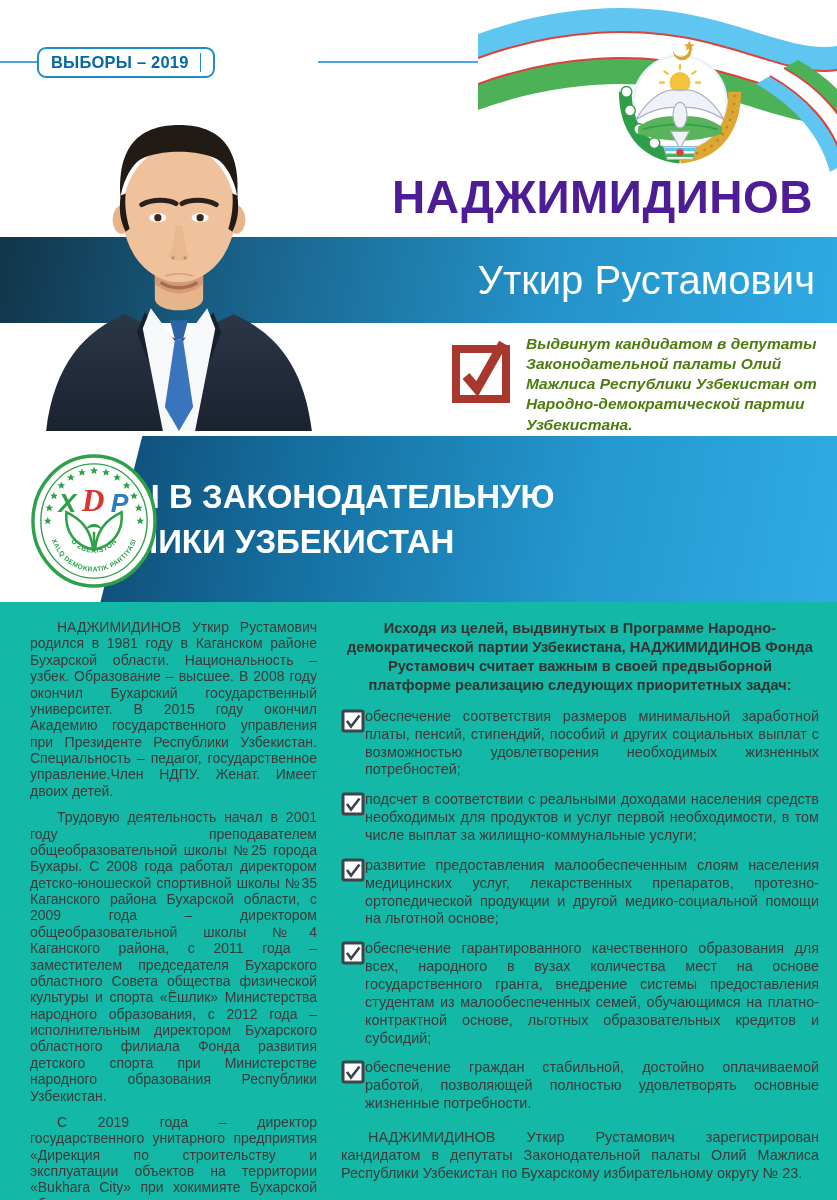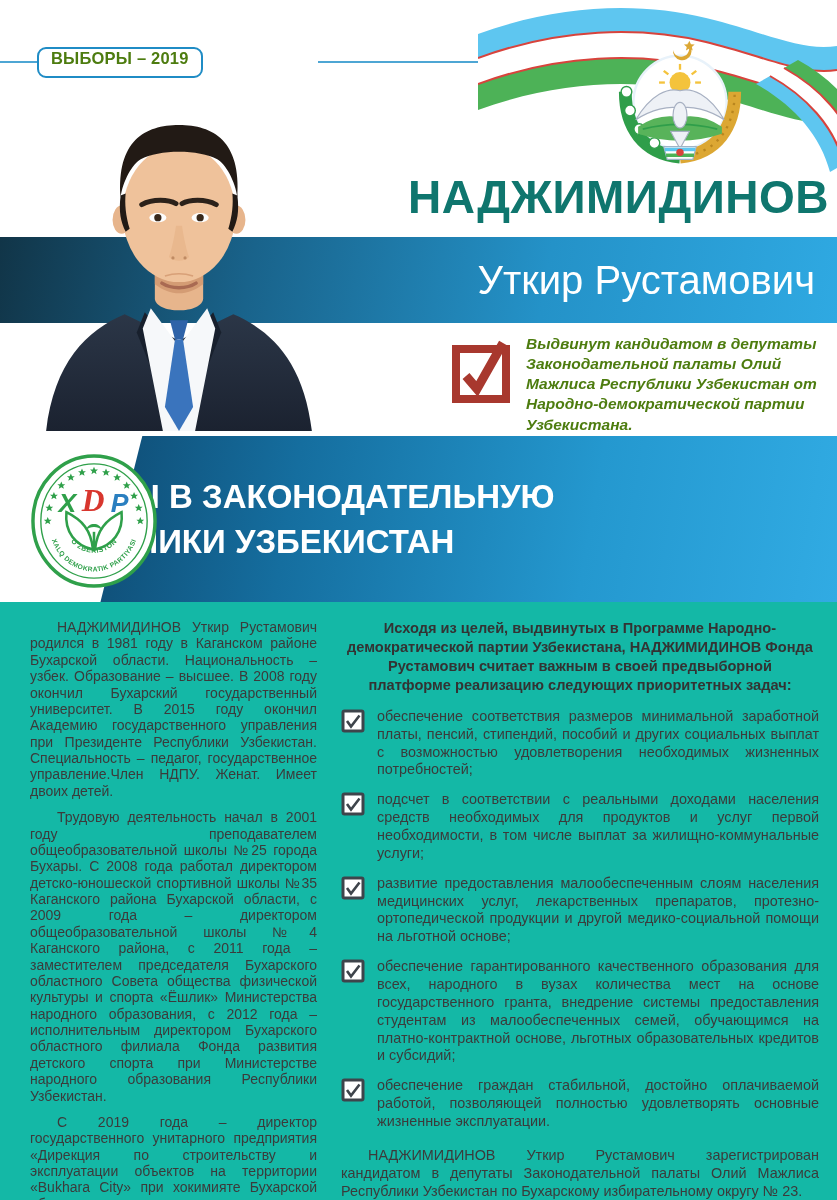--- a/index.html
+++ b/index.html
@@ -9,32 +9,32 @@
   }
   
   .rule{position:absolute;top:61px;height:2px;background:#4ea6d4;}
   .rule.left{left:0;width:38px;}
   .rule.right{left:318px;width:212px;}
   
   .badge{
     position:absolute;left:37px;top:47px;height:27px;z-index:6;
     border:2.5px solid #1f8cc5;border-radius:9px;background:#fff;
     display:flex;align-items:center;padding:0 12px;gap:11px;
-    color:#4d7c0f;font-weight:bold;font-size:16.5px;letter-spacing:.2px;white-space:nowrap;flex-direction:column;
+    color:#0369a1;font-weight:bold;font-size:16.5px;letter-spacing:.2px;white-space:nowrap;
   }
   .badge .div{width:1.5px;height:19px;background:#1f8cc5;}
   
   .ribbon{position:absolute;left:478px;top:0;width:359px;height:190px;z-index:1;}
   .emblem{position:absolute;left:606px;top:36px;width:148px;height:128px;z-index:2;}
   
   .photo{position:absolute;left:28px;top:98px;width:302px;height:334px;z-index:3;}
   
   .surname{
-    position:absolute;right:8px;top:170px;z-index:4;
-    font-size:46px;font-weight:bold;color:#0f766e;letter-spacing:.5px;white-space:nowrap;
+    position:absolute;right:24px;top:170px;z-index:4;
+    font-size:46px;font-weight:bold;color:#4c1d95;letter-spacing:.5px;white-space:nowrap;
   }
   
   .name-band{
     position:absolute;left:0;top:237px;width:837px;height:86px;z-index:2;box-sizing:border-box;
     background:linear-gradient(100deg,#113548 0%,#19638b 30%,#2492c8 65%,#2fa9e2 100%);
     display:flex;align-items:center;justify-content:flex-end;padding-right:22px;
     color:#fff;font-size:40px;font-weight:normal;white-space:nowrap;
   }
   
   .nomination{position:absolute;left:450px;top:334px;width:378px;display:flex;gap:14px;z-index:4;}
@@ -58,21 +58,21 @@
     background:#14b8a6;display:flex;gap:24px;padding:17px 18px 0 30px;overflow:hidden;
   }
   .bio{flex:0 0 287px;font-size:14px;color:#3b3b3b;text-align:justify;line-height:1.17;}
   .bio p{margin:0 0 10px;text-indent:27px;}
   .platform{flex:1;color:#3b3b3b;}
   .platform .intro{
     font-weight:bold;text-align:center;font-size:14.6px;line-height:1.3;color:#333;
     margin:0 6px 13px;
   }
   .platform ul{list-style:none;margin:0;padding:0;}
-  .platform li{display:flex;gap:12px;margin-bottom:12px;font-size:14.4px;line-height:1.24;text-align:justify;}
+  .platform li{display:flex;margin-bottom:12px;font-size:14.4px;line-height:1.24;text-align:justify;}
   .platform li svg{flex:0 0 auto;margin-top:1px;}
   .closing{margin:16px 0 0;text-indent:27px;text-align:justify;font-size:14.4px;line-height:1.24;}
 </style>
 </head>
 <body>
 
 <div class="rule left"></div>
 <div class="rule right"></div>
 
 <div class="badge">
@@ -257,19 +257,19 @@
             <rect x="2" y="2" width="20" height="20" rx="1.5" fill="#fff" stroke="#3e444b" stroke-width="3"></rect>
             <path d="M6,12 l4,5.5 l8.5,-11" fill="none" stroke="#3e444b" stroke-width="2.6"></path>
           </svg>
         <span>обеспечение гарантированного качественного образования для всех, народного в вузах количества мест на основе государственного гранта, внедрение системы предоставления студентам из малообеспеченных семей, обучающимся на платно-контрактной основе, льготных образовательных кредитов и субсидий;</span>
       </li>
       <li>
         <svg width="24" height="24" viewBox="0 0 24 24">
             <rect x="2" y="2" width="20" height="20" rx="1.5" fill="#fff" stroke="#3e444b" stroke-width="3"></rect>
             <path d="M6,12 l4,5.5 l8.5,-11" fill="none" stroke="#3e444b" stroke-width="2.6"></path>
           </svg>
-        <span>обеспечение граждан стабильной, достойно оплачиваемой работой, позволяющей полностью удовлетворять основные жизненные эксплуатации.</span>
+        <span>обеспечение граждан стабильной, достойно оплачиваемой работой, позволяющей полностью удовлетворять основные жизненные потребности.</span>
       </li>
     </ul>
     <p class="closing">НАДЖИМИДИНОВ Уткир Рустамович зарегистрирован кандидатом в депутаты Законодательной палаты Олий Мажлиса Республики Узбекистан по Бухарскому избирательному округу № 23.</p>
 
   </div>
 </div>
 
 </body></html>

